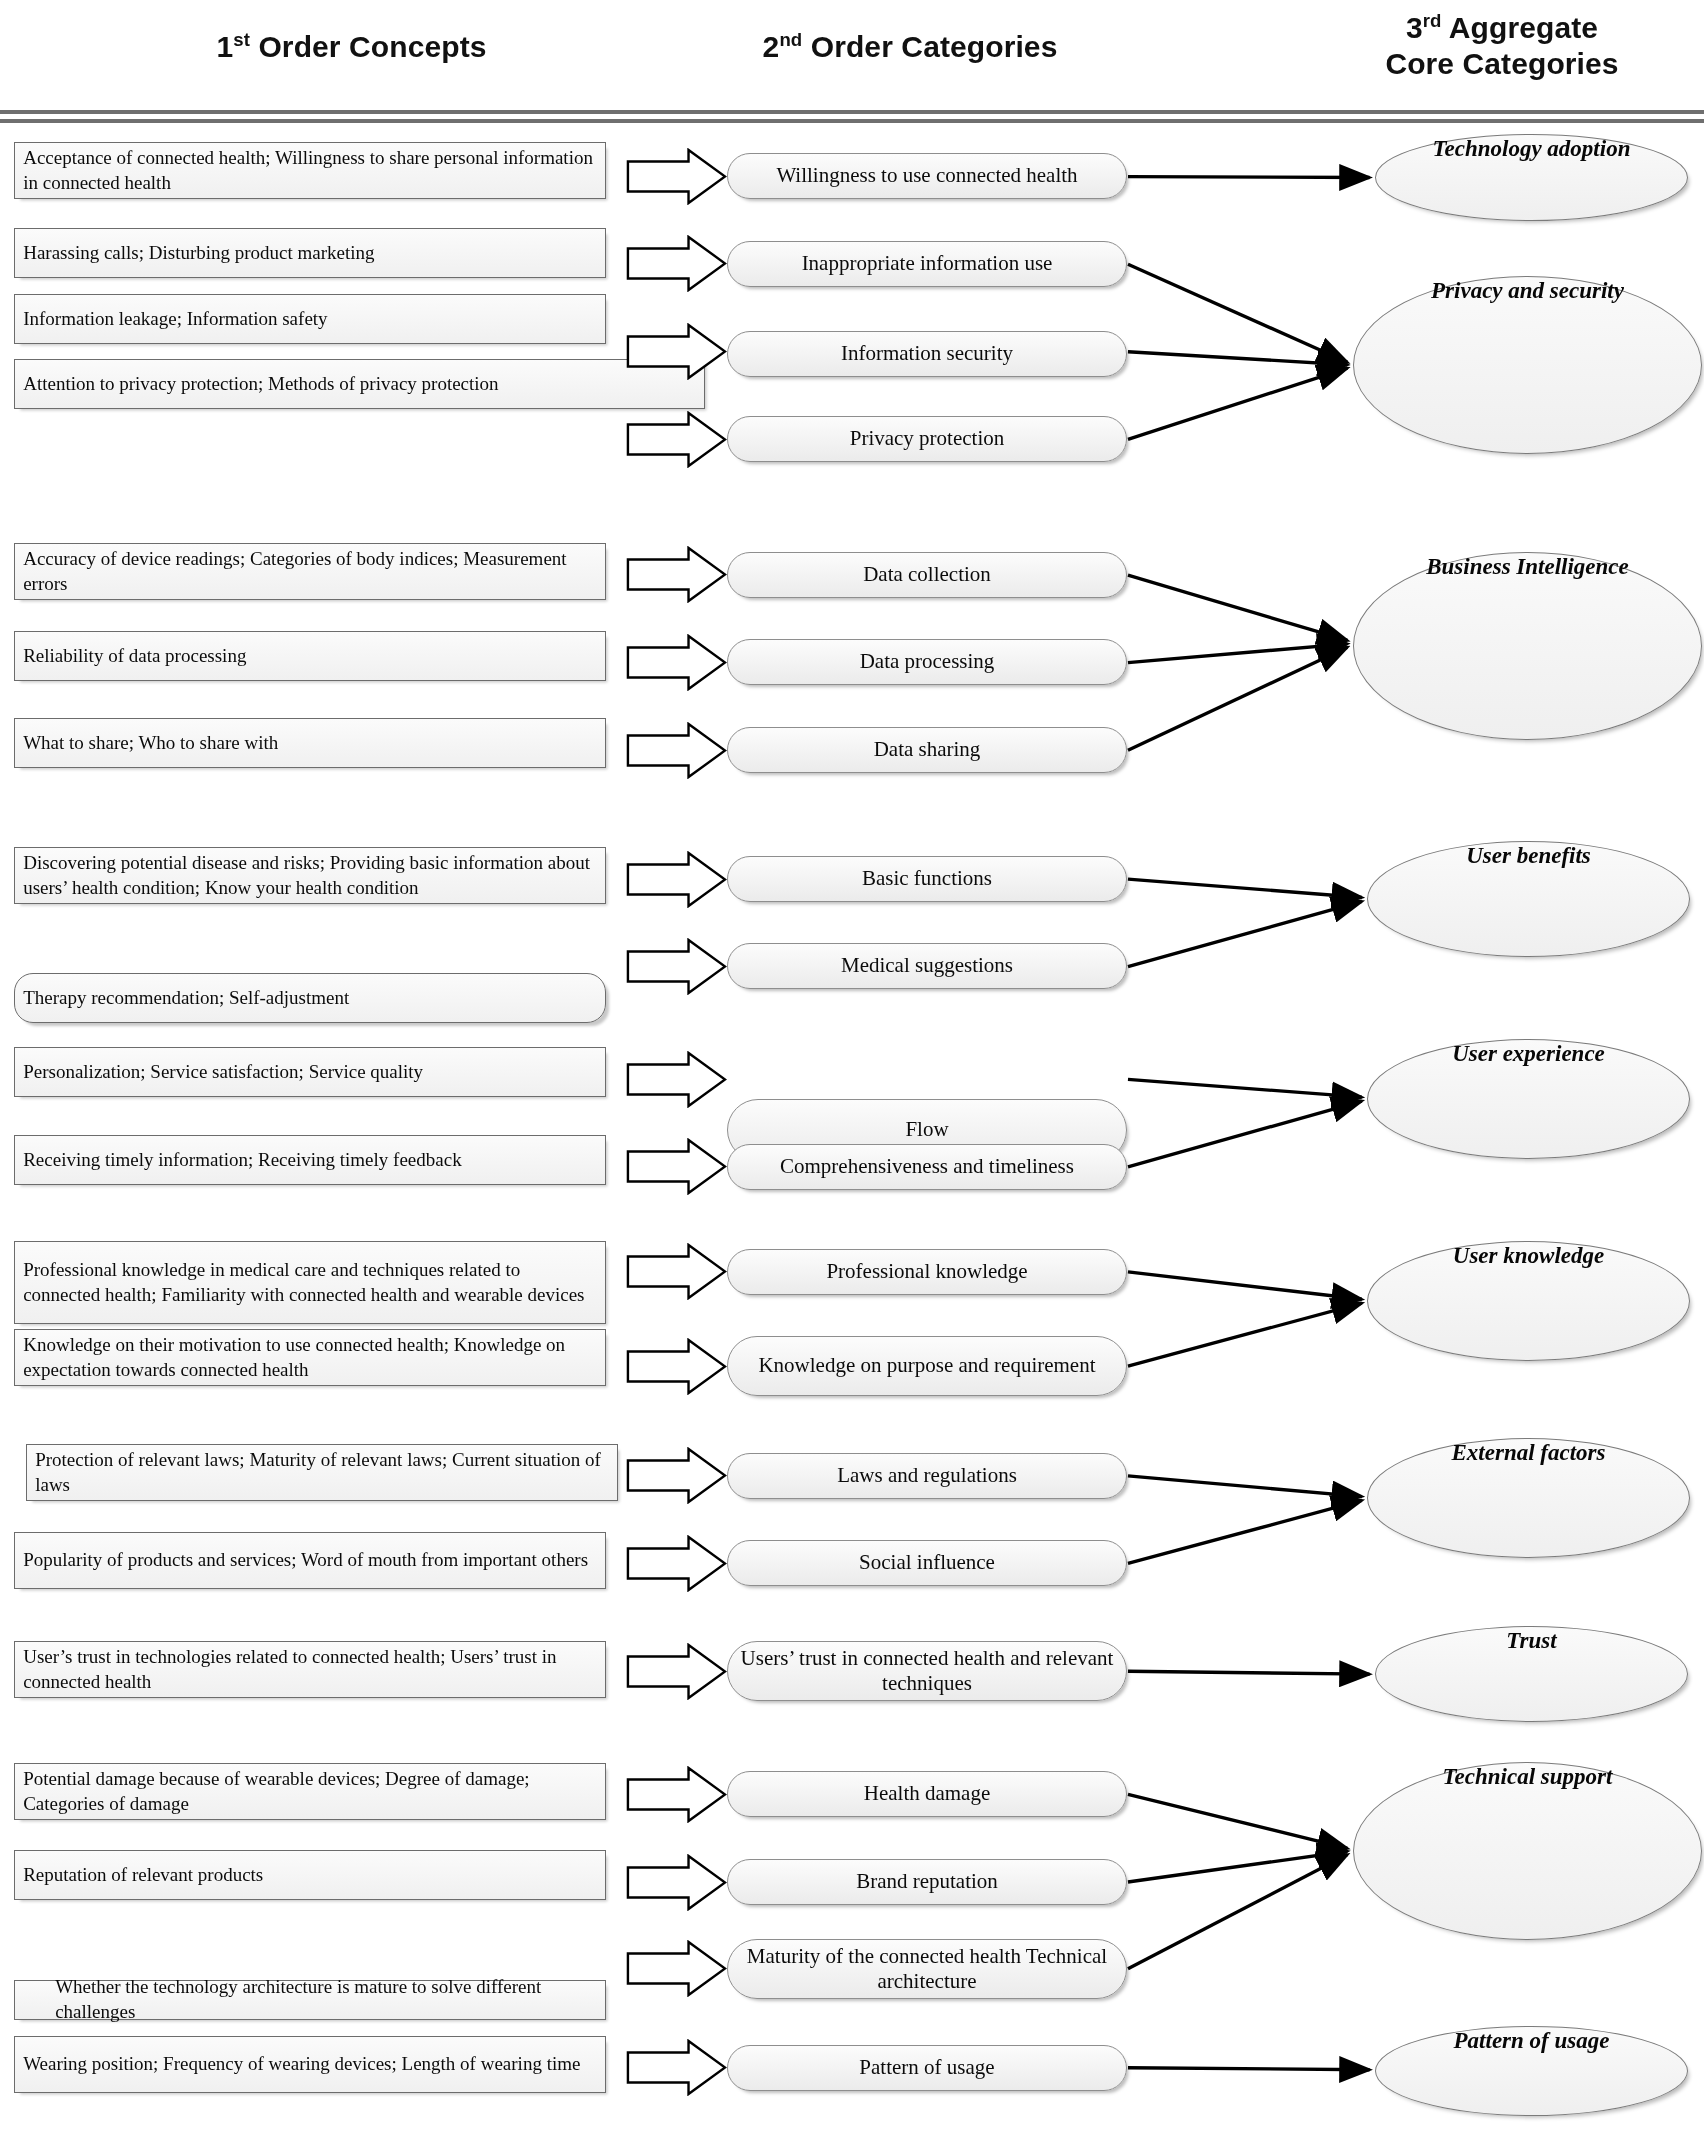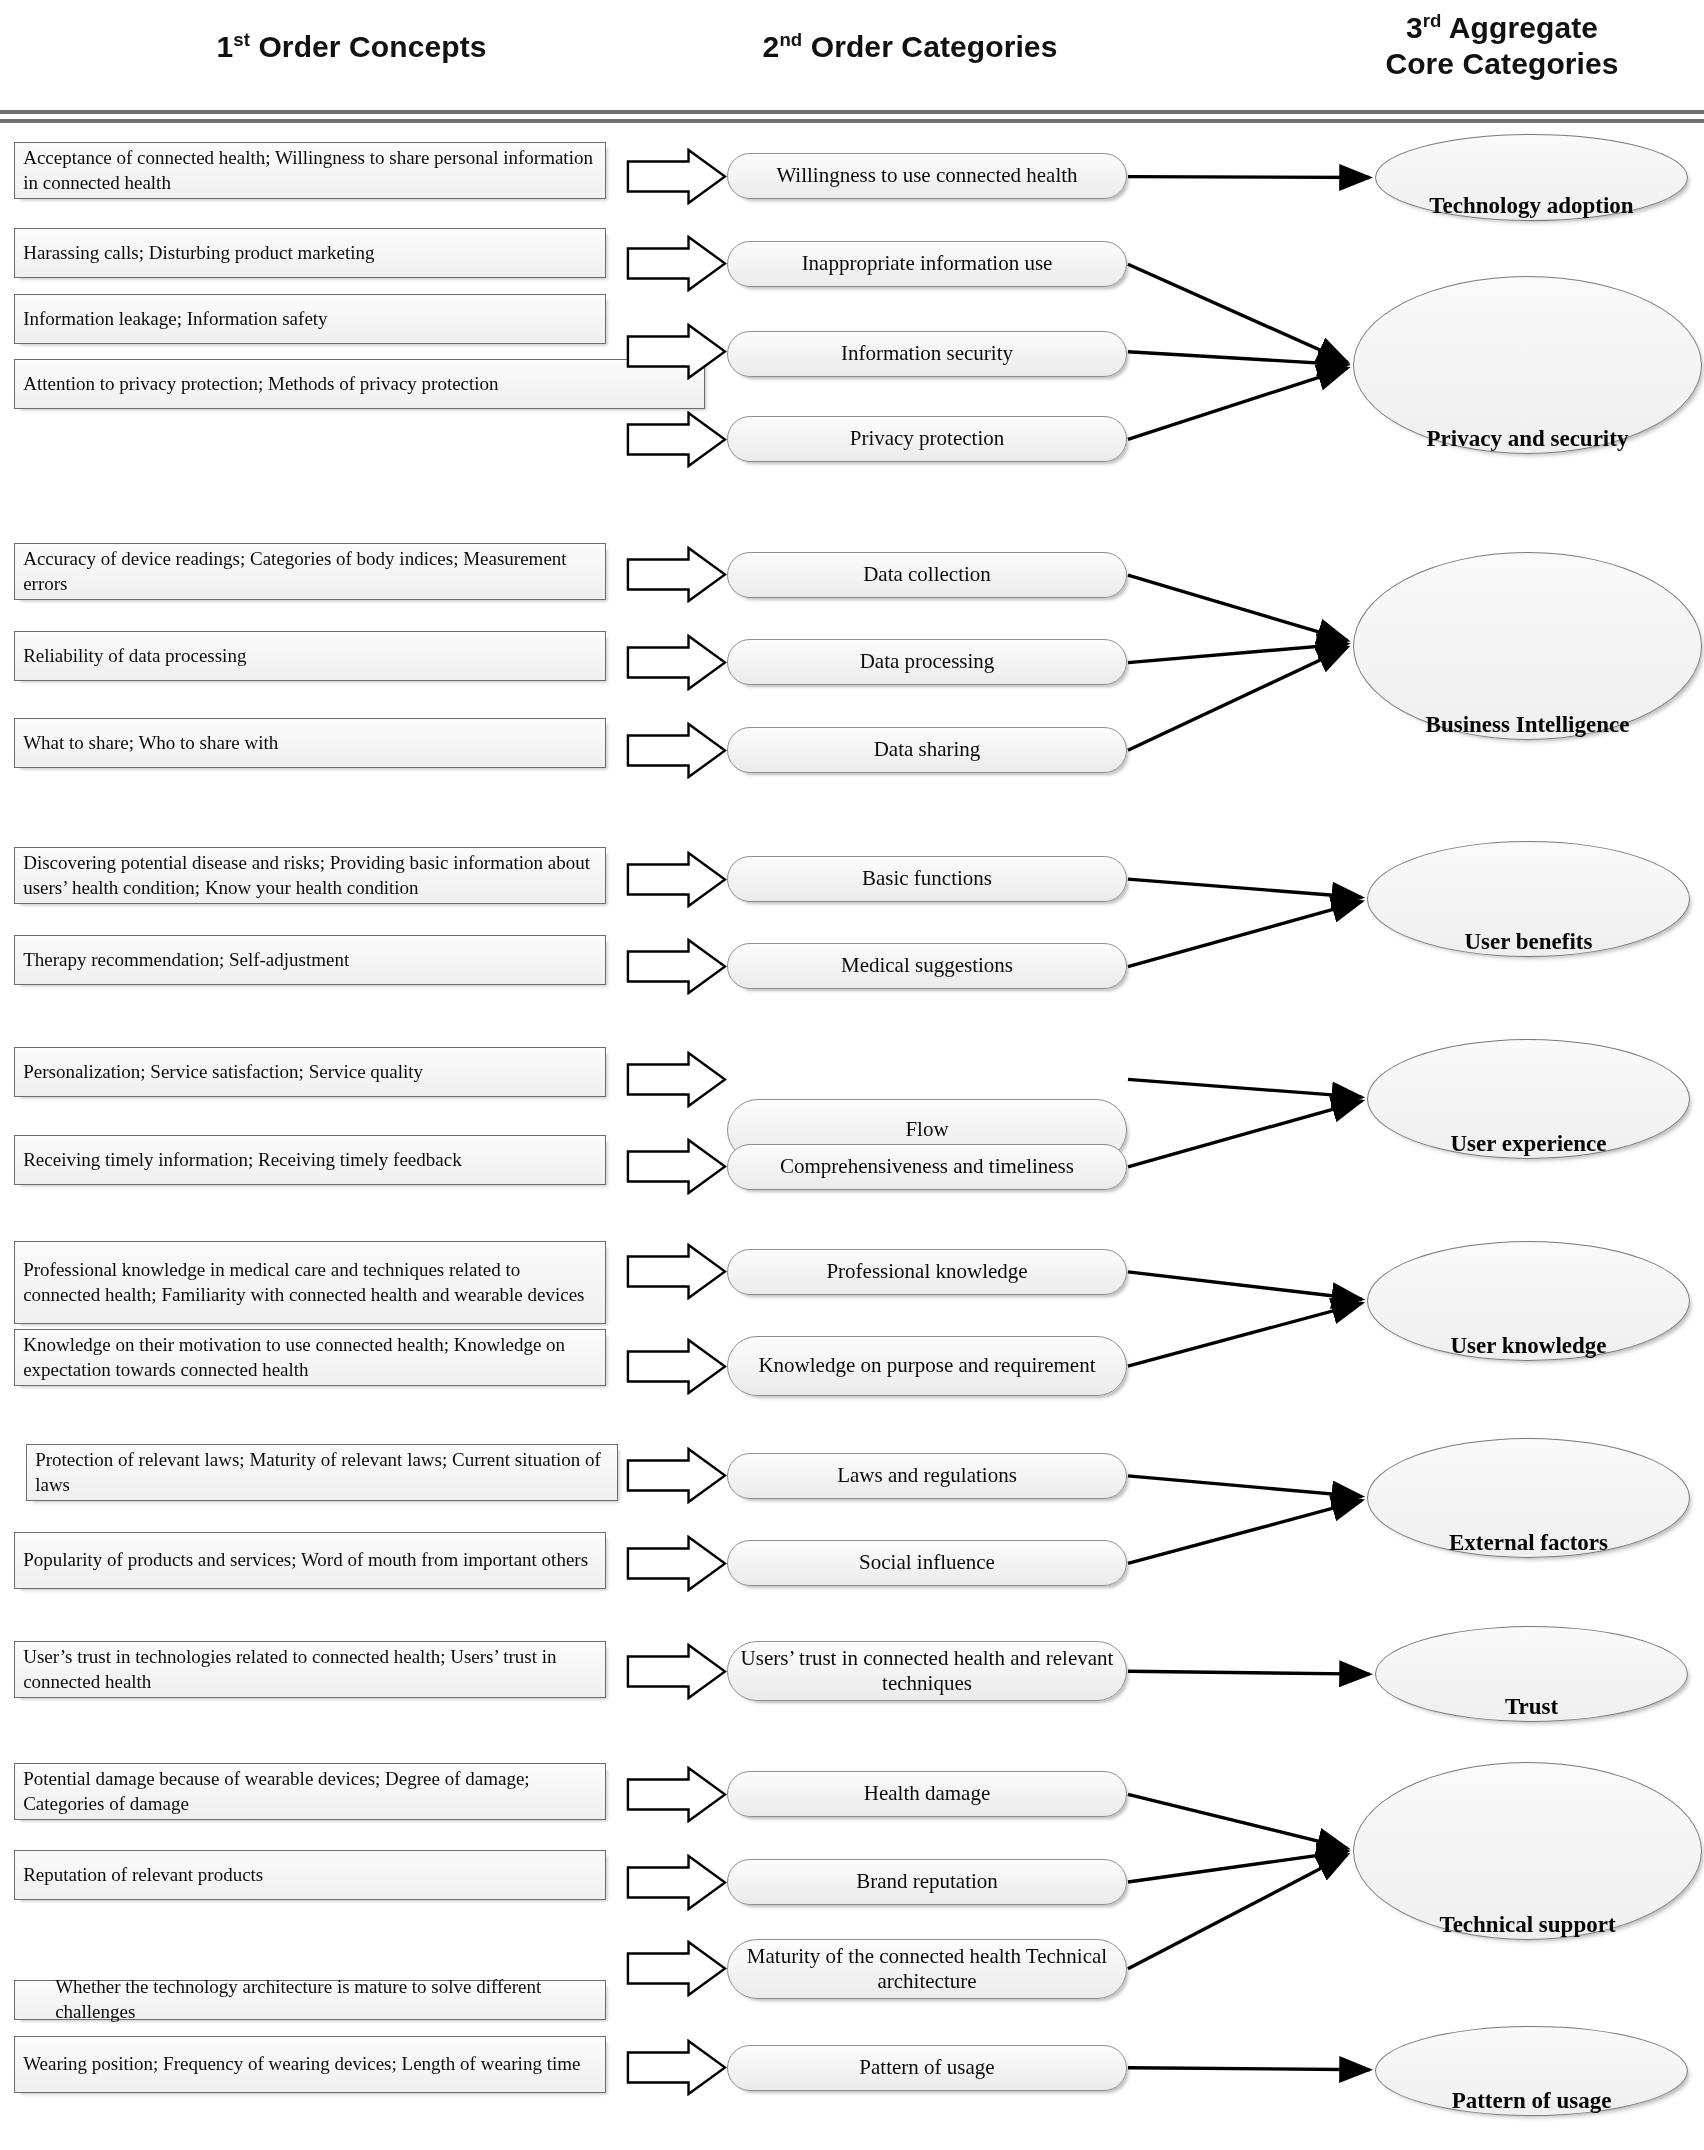--- a/index.html
+++ b/index.html
@@ -38,21 +38,21 @@
       box-shadow:3.4px 3.9px 3.4px -1.9px rgba(0,0,0,.26);
       display:flex;align-items:center;justify-content:center;text-align:center;}
   .c2 .t{font-size:21px;line-height:1.20;color:#0b0b0b;padding:0 12.5px;
          font-family:"Liberation Serif", serif;}
 
   
   .c3{position:absolute;box-sizing:border-box;
       background:linear-gradient(180deg,#fafafa 0%,#efefef 100%);
       border:1.2px solid #7b7b7b;border-radius:50%;
       box-shadow:3.9px 4.3px 4.3px -2.9px rgba(0,0,0,.28);
-      display:flex;align-items:flex-end;justify-content:center;text-align:center;}
+      display:flex;align-items:flex-start;justify-content:center;text-align:center;font-style:italic;}
   .c3 .t{font-size:23px;font-weight:bold;color:#070707;line-height:1.2;
          font-family:"Liberation Serif", serif;}
 
   
   #links{position:absolute;left:0;top:0;width:1704px;height:2151px;pointer-events:none;}
 </style>
 </head>
 <body>
 
 <div id="page">
@@ -129,21 +129,21 @@
       </div>
       <div class="c1" style="top:631px;height:50px;width:592px;">
         <div class="t">Reliability of data processing</div>
       </div>
       <div class="c1" style="top:718px;height:50px;width:592px;">
         <div class="t">What to share; Who to share with</div>
       </div>
       <div class="c1" style="top:847px;height:57px;width:592px;">
         <div class="t">Discovering potential disease and risks; Providing basic information about users’ health condition; Know your health condition</div>
       </div>
-      <div class="c1" style="top:935px;height:50px;width:592px;">
+      <div class="c1" style="top:973px;height:50px;width:592px;border-radius:19px;">
         <div class="t">Therapy recommendation; Self-adjustment</div>
       </div>
       <div class="c1" style="top:1047px;height:50px;width:592px;">
         <div class="t">Personalization; Service satisfaction; Service quality</div>
       </div>
       <div class="c1" style="top:1135px;height:50px;width:592px;">
         <div class="t">Receiving timely information; Receiving timely feedback</div>
       </div>
       <div class="c1" style="top:1241px;height:83px;width:592px;">
         <div class="t">Professional knowledge in medical care and techniques related to connected health; Familiarity with connected health and wearable devices</div>

